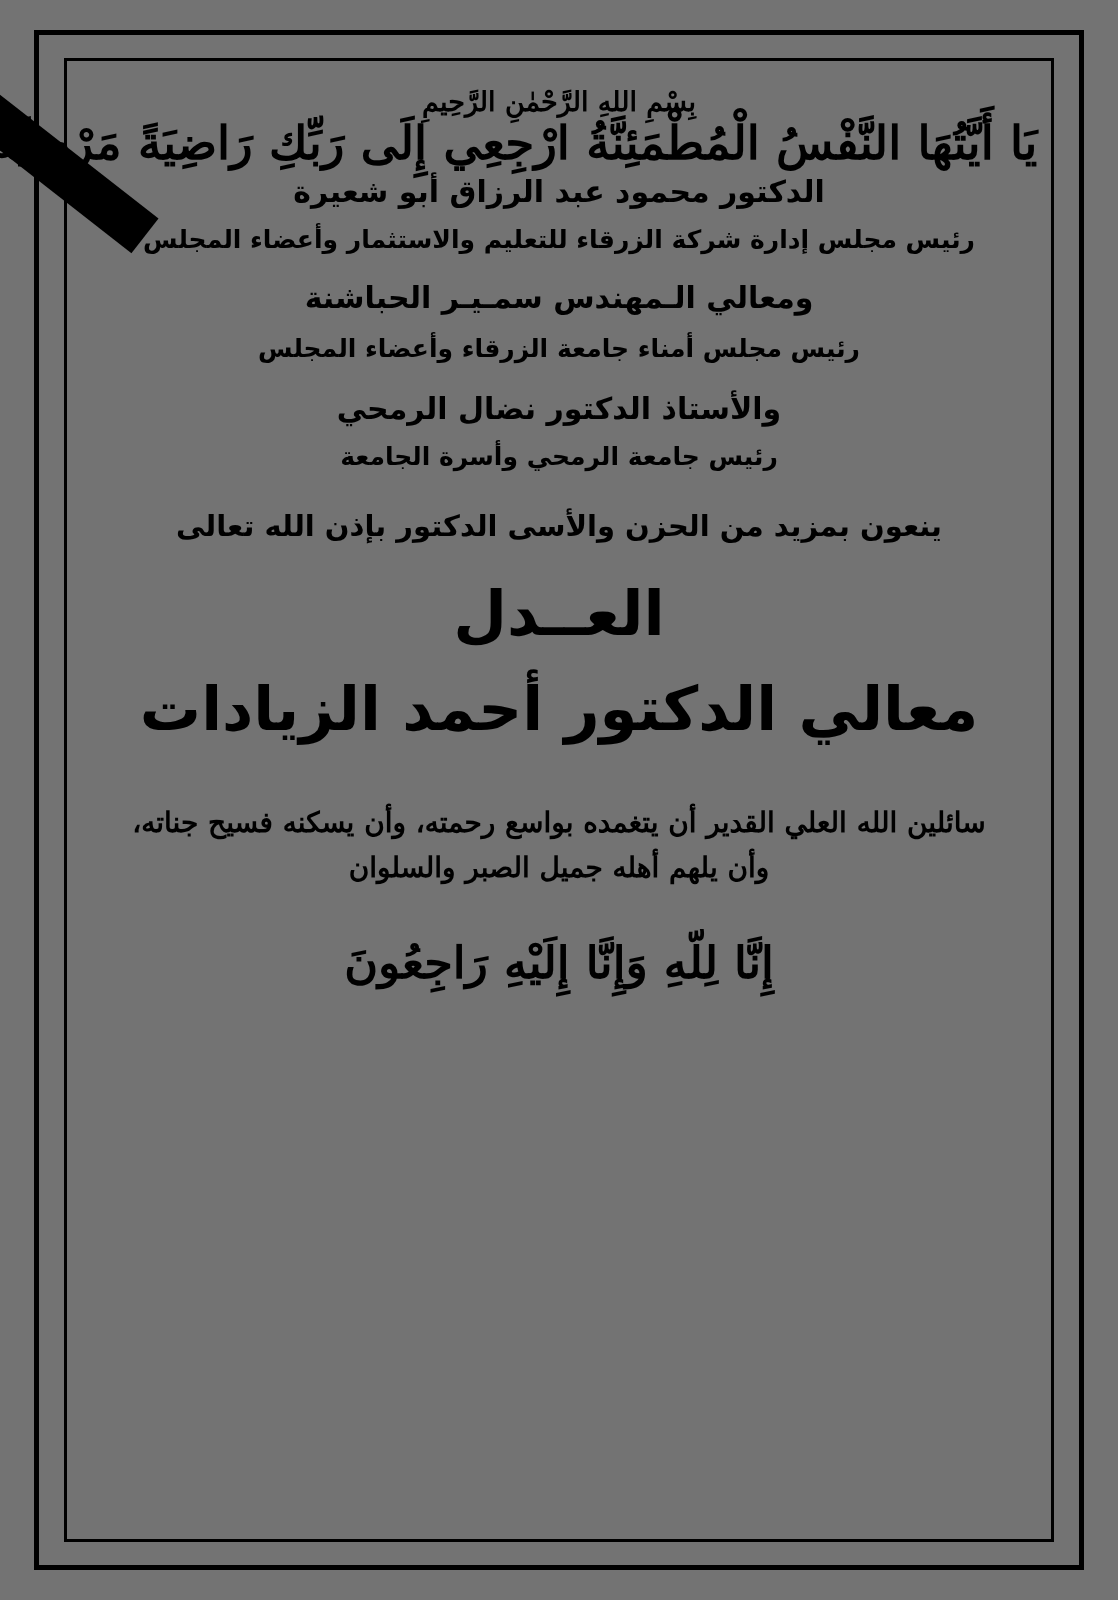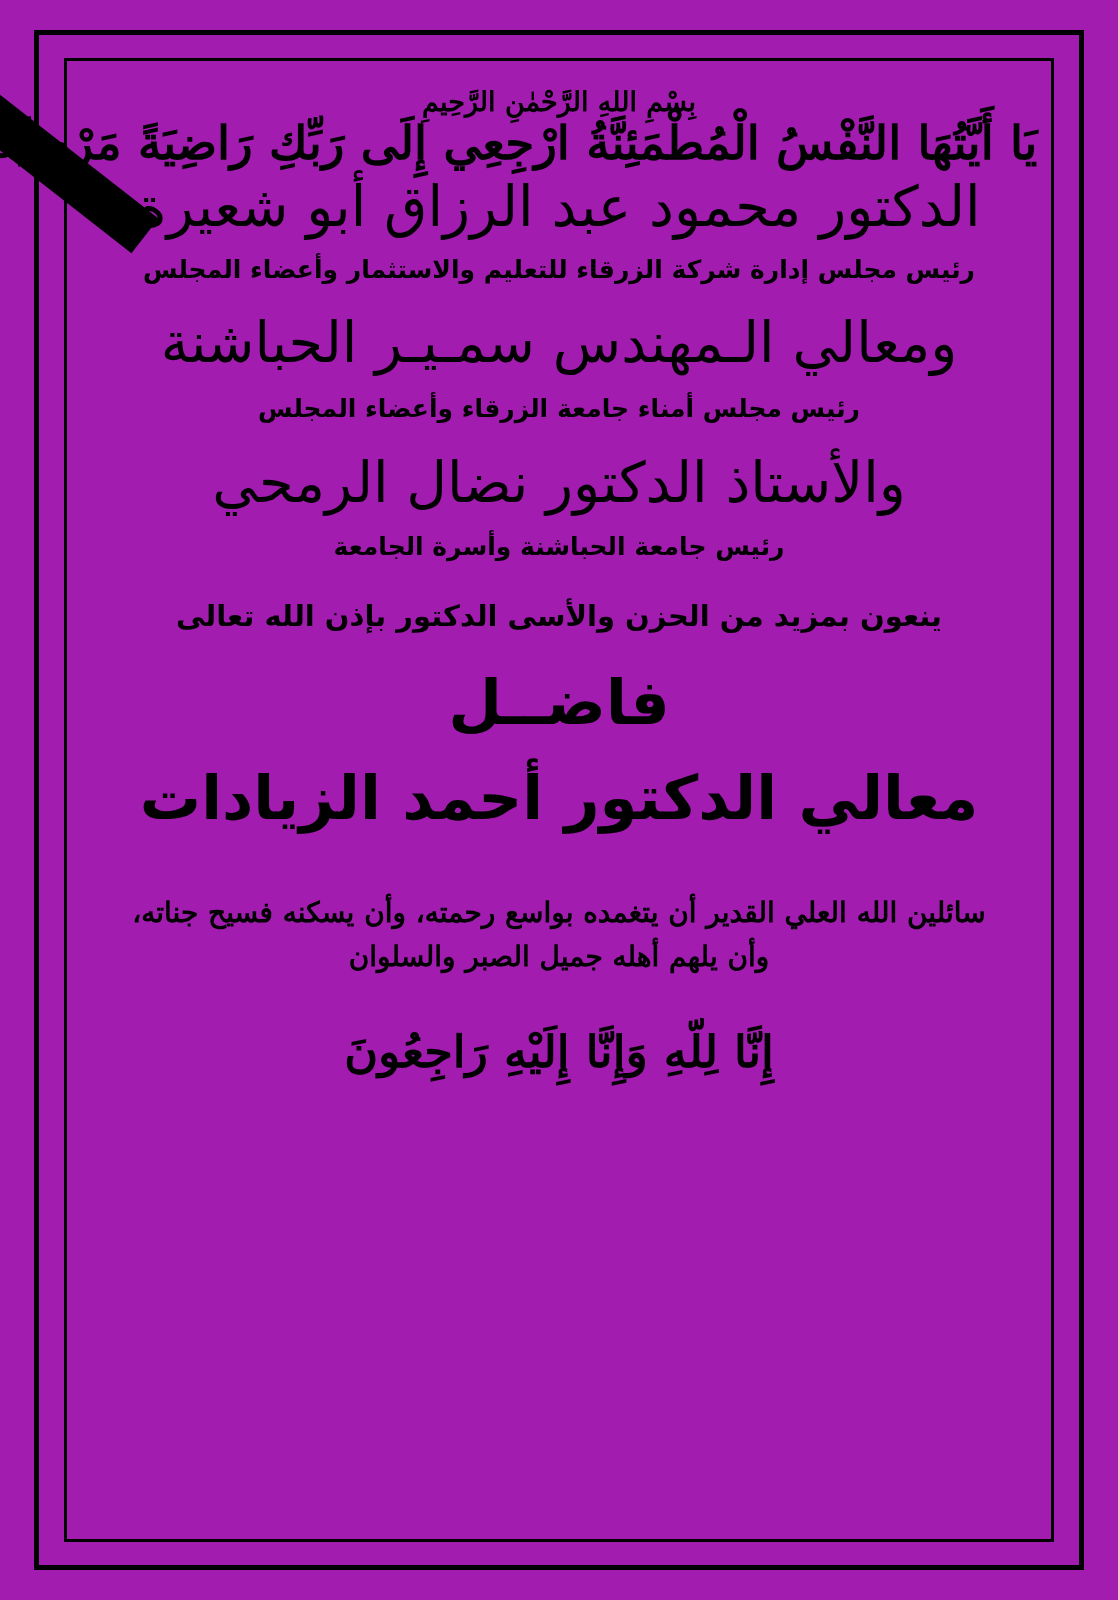--- a/index.html
+++ b/index.html
@@ -7,21 +7,21 @@
     padding: 0;
     background: #ffffff;
   }
   body {
     font-family: "DejaVu Sans", "Liberation Sans", sans-serif;
   }
   .page {
     position: relative;
     width: 1118px;
     height: 1600px;
-    background: #a21caf;
+    background: #737373;
     overflow: hidden;
     box-sizing: border-box;
   }
   
   .frame-outer {
     position: absolute;
     left: 34px;
     top: 30px;
     width: 1050px;
     height: 1540px;
@@ -80,22 +80,22 @@
     white-space: nowrap;
     transform: scaleX(1.02);
   }
   .headline {
     font-size: 56px;
     font-weight: 700;
     letter-spacing: 6px;
     margin: 44px 0 40px 0;
   }
   .name-big {
-    font-size: 56px;
-    font-weight: 400;
+    font-size: 30px;
+    font-weight: 700;
     line-height: 1.15;
     margin: 6px 0 4px 0;
   }
   .name-sub {
     font-size: 25px;
     font-weight: 700;
     line-height: 1.2;
     margin: 16px 0 8px 0;
   }
   .name-sub.two-line {
@@ -167,26 +167,26 @@
       <div class="name-sub">رئيس مجلس إدارة شركة الزرقاء للتعليم والاستثمار وأعضاء المجلس</div>
     </div>
 
     <div class="block">
       <div class="name-big">ومعالي الـمهندس سمـيـر الحباشنة</div>
       <div class="name-sub two-line">رئيس مجلس أمناء جامعة الزرقاء وأعضاء المجلس</div>
     </div>
 
     <div class="block">
       <div class="name-big">والأستاذ الدكتور نضال الرمحي</div>
-      <div class="name-sub">رئيس جامعة الحباشنة وأسرة الجامعة</div>
+      <div class="name-sub">رئيس جامعة الرمحي وأسرة الجامعة</div>
     </div>
 
     <div class="statement">ينعون بمزيد من الحزن والأسى الدكتور بإذن الله تعالى</div>
 
-    <div class="word-shaqeeq">فاضــل</div>
+    <div class="word-shaqeeq">العــدل</div>
 
     <div class="deceased">معالي الدكتور أحمد الزيادات</div>
 
     <div class="dua">سائلين الله العلي القدير أن يتغمده بواسع رحمته، وأن يسكنه فسيح جناته، وأن يلهم أهله جميل الصبر والسلوان</div>
 
     <div class="closing">إِنَّا لِلّهِ وَإِنَّا إِلَيْهِ رَاجِعُونَ</div>
 
   </div>
 </div>
 

